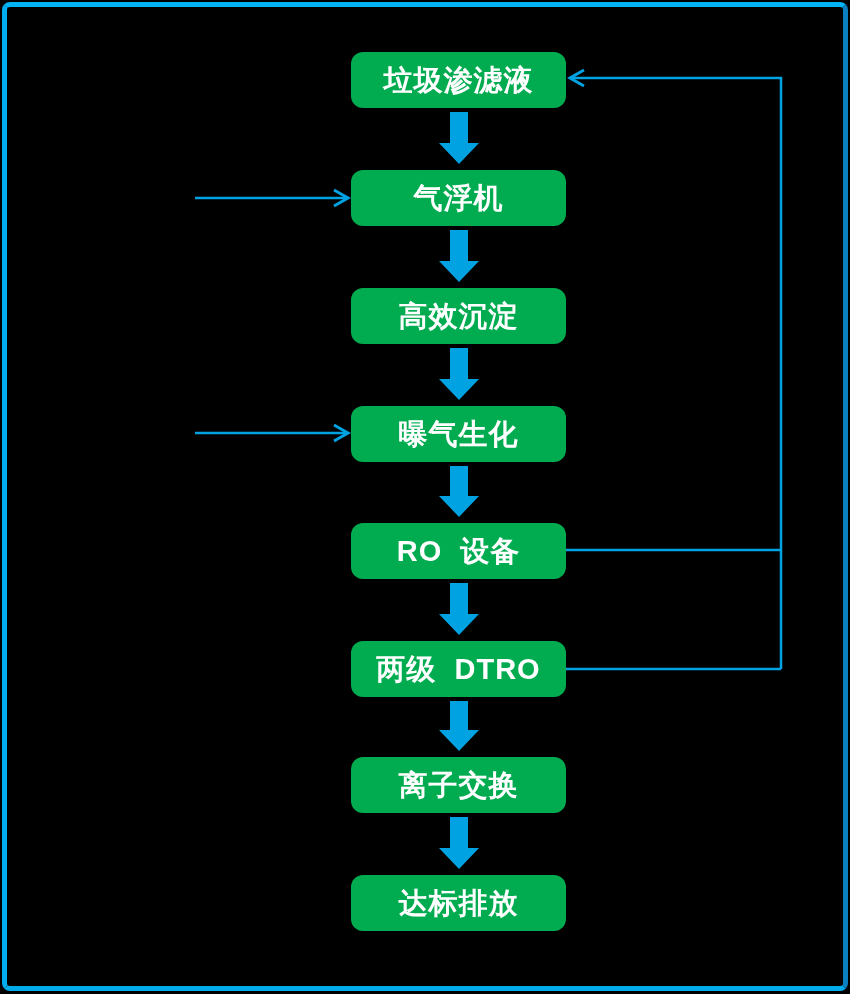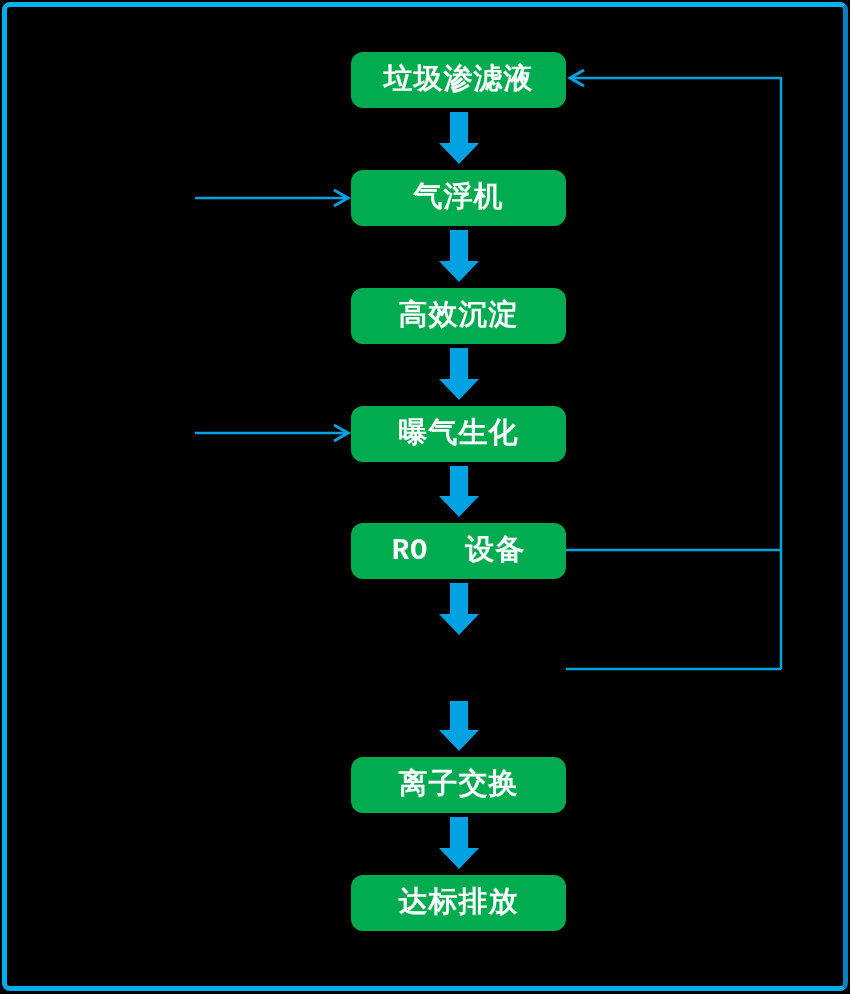--- a/index.html
+++ b/index.html
@@ -1,18 +1,18 @@
 <!DOCTYPE html>
 <html style="--background: #000000; --green: #00AC4F; --blue: #00A2E2; --text: #FFFFFF; --border-top: #00B4F4; --border-right: #0A80C2; --border-bottom: #00ACEC; --border-left: #00AEEF;"><head>
 <meta charset="utf-8">
 <style>
   html,body{margin:0;padding:0;background:#000;}
   .stage{
     position:relative;width:850px;height:994px;background:var(--background,#000);
-    overflow:hidden;font-family:Liberation Mono, monospace;
+    overflow:hidden;font-family:Liberation Sans, sans-serif;
   }
   .frame{
     position:absolute;left:2px;top:2px;right:2px;bottom:3px;
     border:5px solid;
     border-color:var(--border-top,#00B4F4) var(--border-right,#0A80C2) var(--border-bottom,#00ACEC) var(--border-left,#00AEEF);
     border-radius:8px;pointer-events:none;
   }
   .connectors{position:absolute;left:0;top:0;width:850px;height:994px;}
   .thick{fill:var(--blue,#00A2E2);stroke:none;}
   .thin{stroke:var(--blue,#00A2E2);stroke-width:2.5;fill:none;}
@@ -61,20 +61,23 @@
     </div>
   <div class="box" style="top:170px">
       <span class="label">气浮机</span>
     </div>
   <div class="box" style="top:523px">
       <span class="label">RO  设备</span>
     </div>
   <div class="box" style="top:406px">
       <span class="label">曝气生化</span>
     </div>
+  <div class="box" style="top:641px">
+      <span class="label">两级  DTRO</span>
+    </div>
   <div class="box" style="top:875px">
       <span class="label">达标排放</span>
     </div>
   <div class="box" style="top:757px">
       <span class="label">离子交换</span>
     </div>
 
   <div class="frame"></div>
 </div>
 

